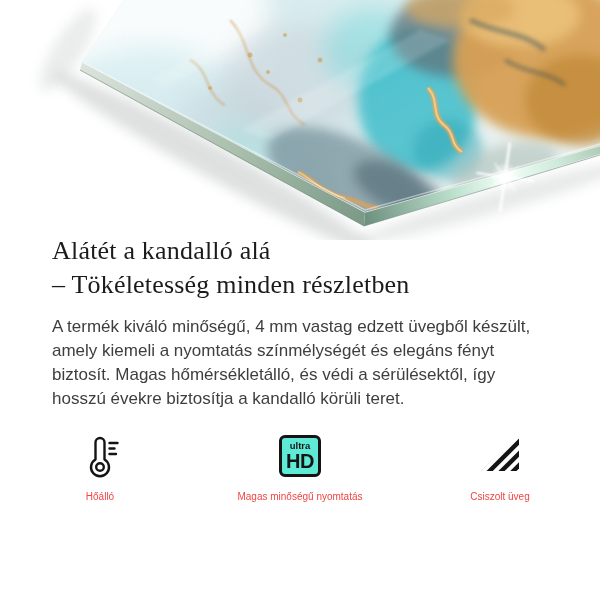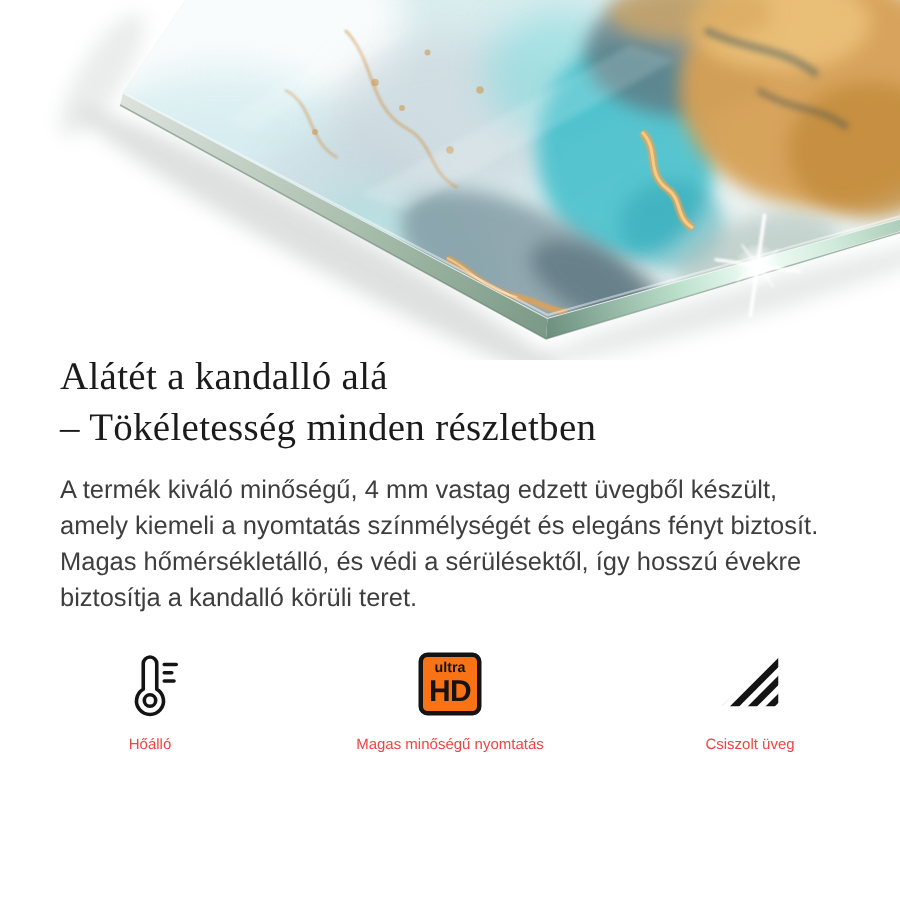--- a/index.html
+++ b/index.html
@@ -3,41 +3,41 @@
 <meta charset="utf-8">
 <style>
   html,body{margin:0;padding:0;}
   body{
     width:600px;height:600px;background:#ffffff;overflow:hidden;
     font-family:"Liberation Sans",sans-serif;
     -webkit-font-smoothing:antialiased;
   }
   .hero{width:600px;height:240px;position:relative;}
   .hero svg{display:block;}
-  .content{padding:0 40px;}
+  .content{padding:0 52px;}
   .title{
     font-family:"Liberation Serif",serif;font-weight:400;
     font-size:26px;line-height:34px;color:#1b1b1b;
     letter-spacing:.2px;margin:-6px 0 0 0;
   }
   .desc{
     font-size:17px;line-height:24px;color:#3e3e3e;
     margin:13px 0 0 0;max-width:535px;
   }
   .features{
     margin-top:21px;display:grid;grid-template-columns:1fr 1fr 1fr;
     row-gap:10px;width:600px;
   }
   .feature{display:flex;flex-direction:column;align-items:center;}
   .icon-wrap{height:48px;display:flex;align-items:center;justify-content:center;}
   .flabel{margin-top:9px;font-size:10px;color:#ef4444;line-height:15px;}
   .uhd{
     width:36px;height:36px;border:3px solid #141414;border-radius:6px;
     display:flex;flex-direction:column;align-items:center;justify-content:center;
-    font-weight:700;color:#141414;line-height:1;background:#f97316;
+    font-weight:700;color:#141414;line-height:1;background:#5eead4;
   }
   .uhd .t{font-size:9.5px;}
   .uhd .b{font-size:20px;letter-spacing:-.5px;margin-top:1px;}
   .ic{stroke:#141414;fill:none;stroke-width:2.4;stroke-linecap:round;stroke-linejoin:round;}
 </style>
 </head>
 <body>
 
 <div class="hero">
   <svg width="600" height="240" viewBox="0 0 600 240">

